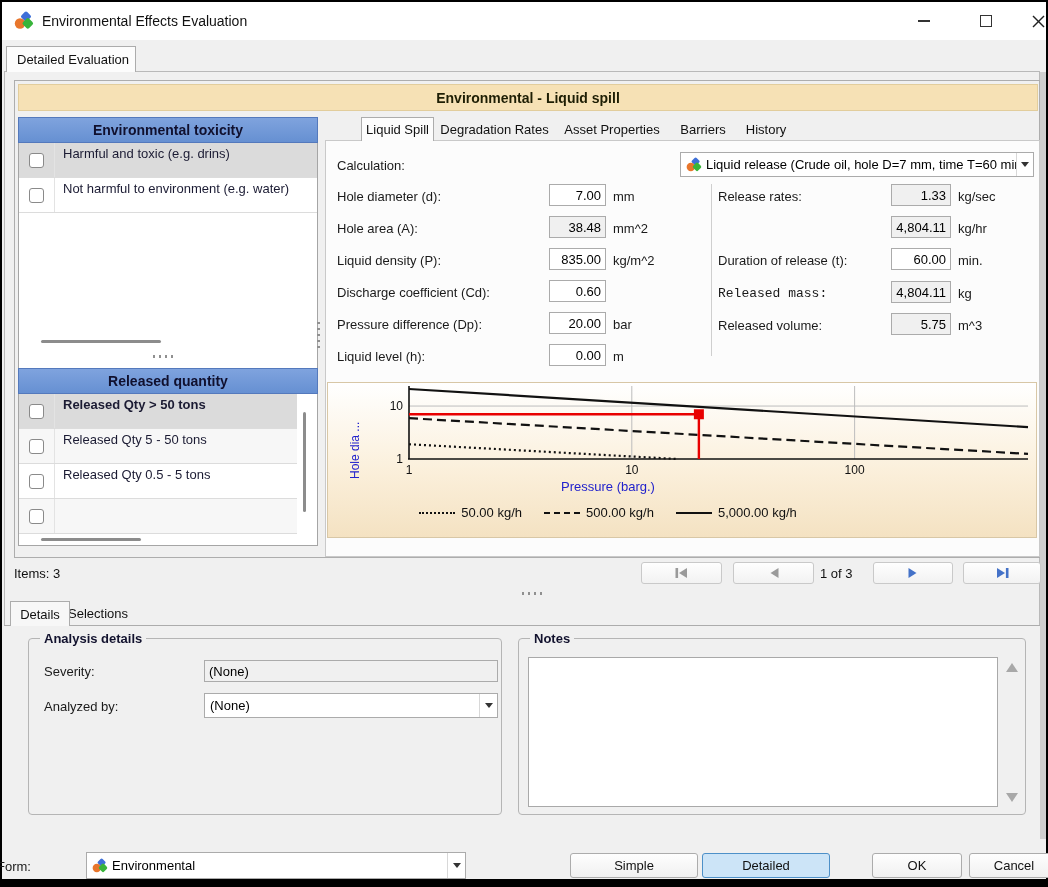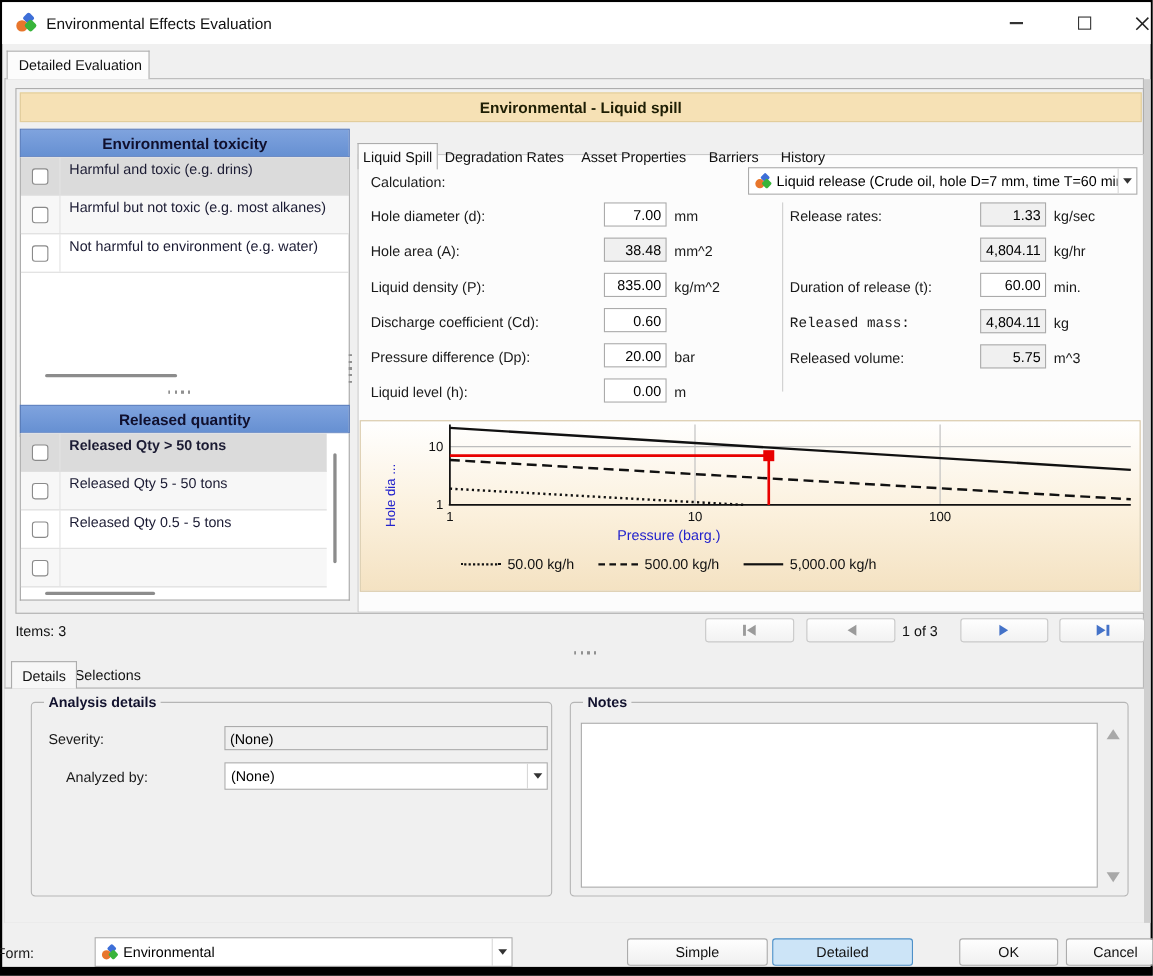--- a/index.html
+++ b/index.html
@@ -40,22 +40,22 @@
   .list-row.alt { background:#F7F7F7; }
   .cb-col { width:36px; display:flex; align-items:center; justify-content:center; border-right:1px solid #E3E3E3; }
   .checkbox { width:15px; height:15px; background:#FFF; border:1.5px solid #8A8A8A; border-radius:3px; }
   .row-label { font-size:13px; color:#1B1B33; padding:3px 4px 0 8px; }
   .hthumb { height:3px; background:#8C8C8C; border-radius:2px; }
   .vthumb { width:3px; background:#8C8C8C; border-radius:2px; }
   .grip-h { width:24px; height:3px; background:repeating-linear-gradient(90deg,#909090 0 2px,transparent 2px 6px); }
   .grip-v { width:3px; height:26px; background:repeating-linear-gradient(#909090 0 2px,transparent 2px 6px); }
 
   
-  .sub-tab { height:24px; top:130px; font-size:13px; color:#111; display:flex; align-items:center;
-             justify-content:center; cursor:default; }
+  .sub-tab { height:24px; top:117px; font-size:13px; color:#111; display:flex; align-items:center;
+             justify-content:center; cursor:default;margin-left:36px; }
   .sub-tab.active { background:#FCFCFC; border:1px solid #ACACAC; border-bottom:none; z-index:3; }
   .right-content { left:325px; top:140px; width:715px; height:417px; background:#FCFCFC; border:1px solid #C9C9C9; }
 
   
   .f-label { font-size:13px; color:#1A1A1A; }
   .f-input { height:22px; border:1px solid #ABABAB; background:#FFF; font-size:13px; text-align:right;
              padding:0 4px; color:#000; }
   .f-input.ro { background:#F0F0F0; }
   .f-unit { font-size:13px; color:#1A1A1A; }
   .vdivider { width:1px; background:#CFCFCF; }
@@ -149,26 +149,20 @@
 
   <div class="abs blue-header" style="left:18px; top:117px;">
     <span>Environmental toxicity</span>
   </div>
   <div class="abs listbox" style="left:18px; top:143px; height:254px;">
     <div class="list-row sel">
       <span class="cb-col">
           <span class="checkbox"></span>
         </span>
       <span class="row-label">Harmful and toxic (e.g. drins)</span>
-    </div>
-    <div class="list-row alt">
-      <span class="cb-col">
-          <span class="checkbox"></span>
-        </span>
-      <span class="row-label">Harmful but not toxic (e.g. most alkanes)</span>
     </div>
     <div class="list-row">
       <span class="cb-col">
           <span class="checkbox"></span>
         </span>
       <span class="row-label">Not harmful to environment (e.g. water)</span>
     </div>
     <div class="abs hthumb" style="left:22px; top:197px; width:120px;"></div>
   </div>
   <div class="abs grip-v" style="left:317px; top:322px;"></div>
@@ -349,21 +343,21 @@
       <span>Details</span>
     </div>
   <div class="abs dtab" style="left:60px; width:76px;">
       <span>Selections</span>
     </div>
 
   <div class="abs groupbox" style="left:28px; top:638px; width:474px; height:177px;"></div>
   <span class="abs group-legend" style="left:40px; top:631px;">Analysis details</span>
   <span class="abs f-label" style="left:44px; top:664px;">Severity:</span>
   <input class="abs f-input ro" readonly="" style="left: 204px; top: 660px; width: 294px; text-align: left;" value="(None)">
-  <span class="abs f-label" style="left:60px; top:699px;text-align:center;">Analyzed by:</span>
+  <span class="abs f-label" style="left:44px; top:699px;text-align:center;">Analyzed by:</span>
   <div class="abs combo" style="left:204px; top:693px; width:294px; height:25px;">
     <span class="combo-text" style="padding-left:5px;">(None)</span>
     <span class="combo-arrow" style="border-left:1px solid #D8D8D8;">
         <span class="tri-down"></span>
       </span>
   </div>
 
   <div class="abs groupbox" style="left:518px; top:638px; width:508px; height:177px;"></div>
   <span class="abs group-legend" style="left:530px; top:631px;">Notes</span>
   <textarea class="abs notes" style="left: 528px; top: 657px; width: 470px; height: 150px;"></textarea>

